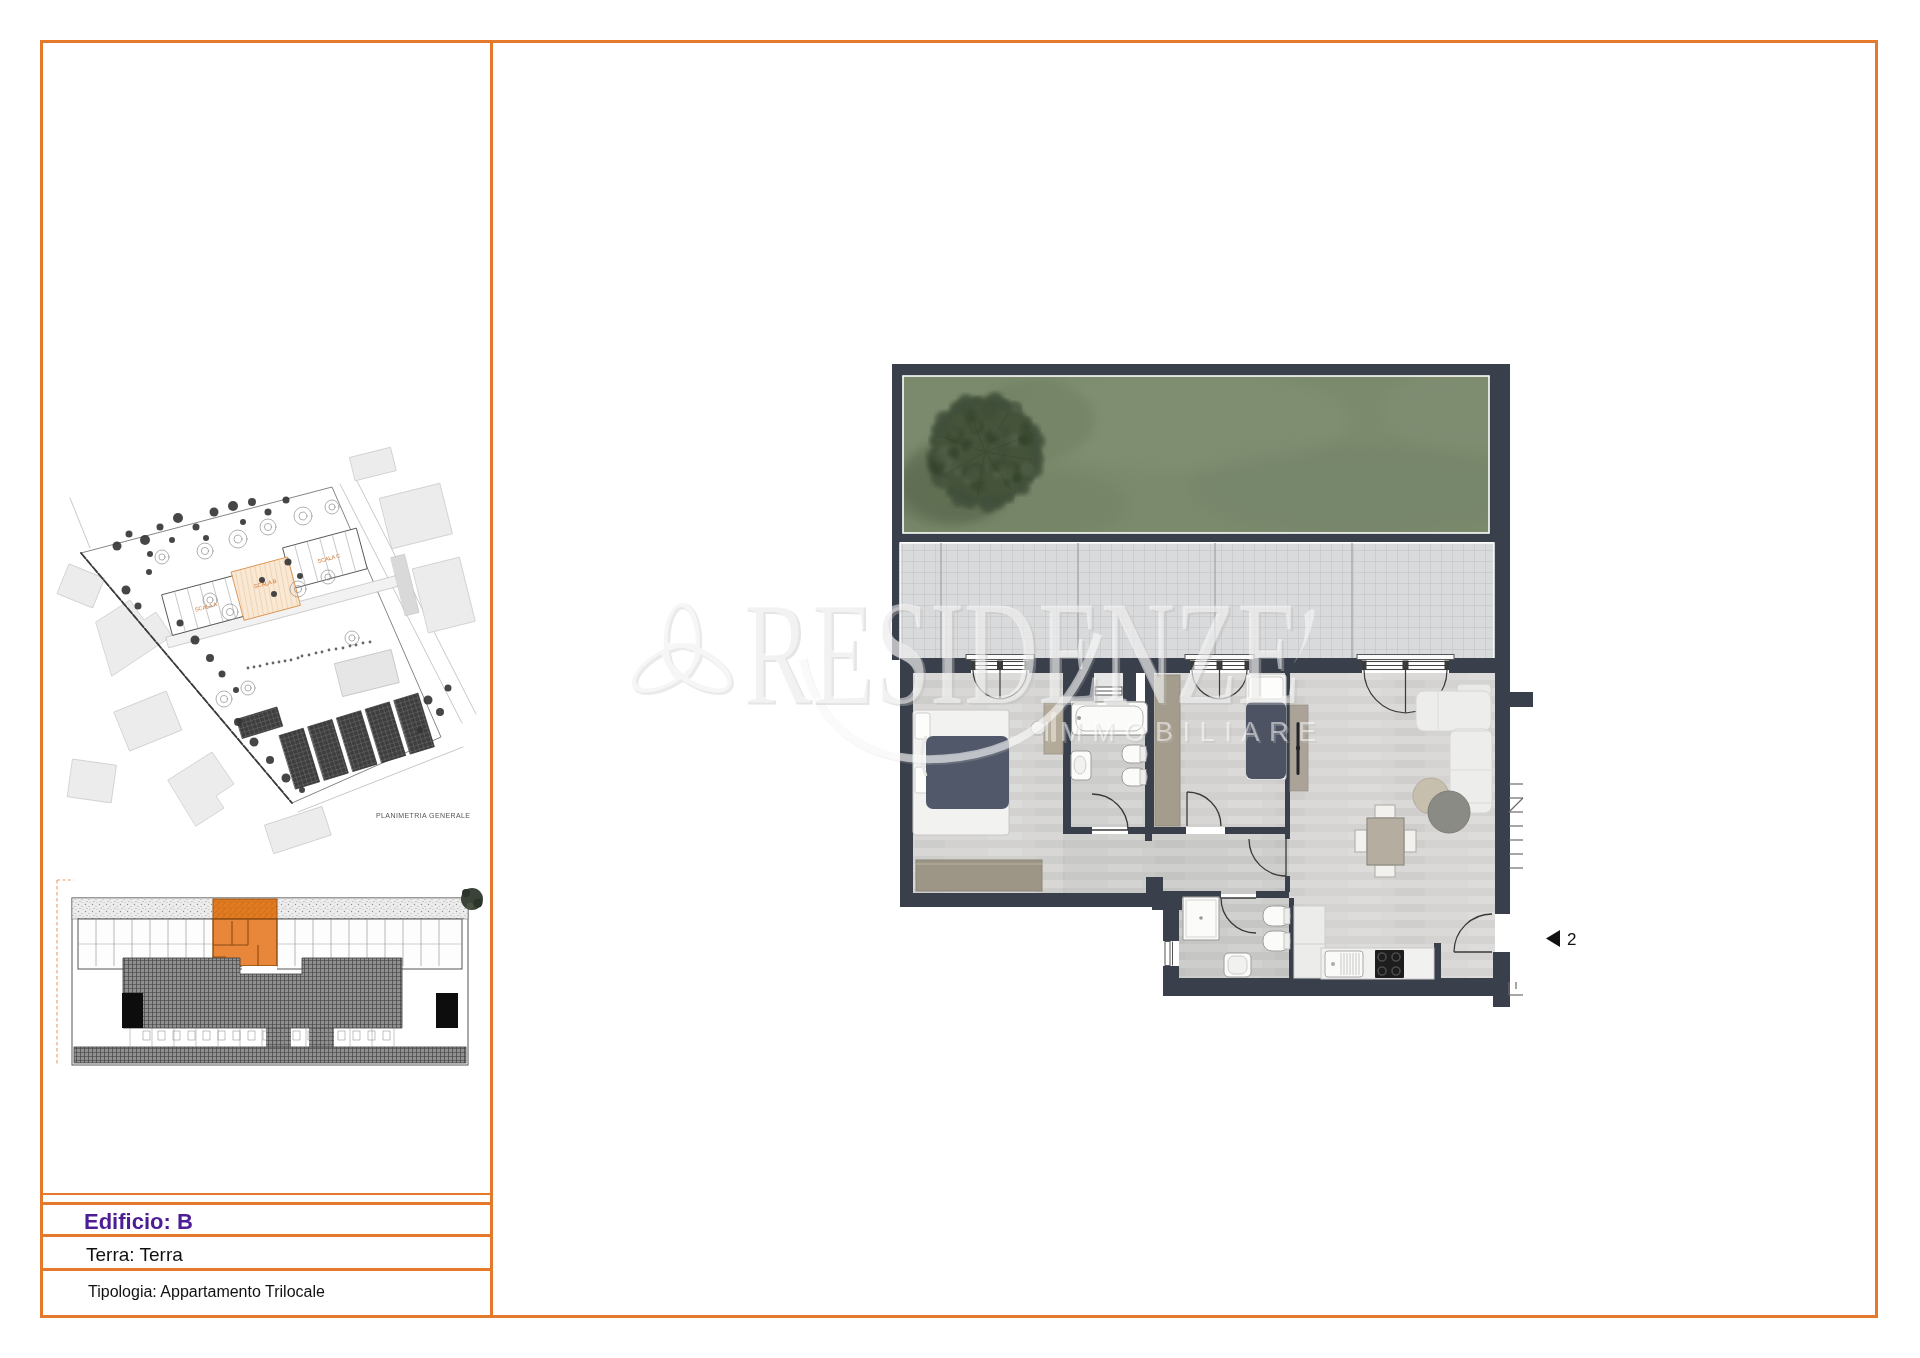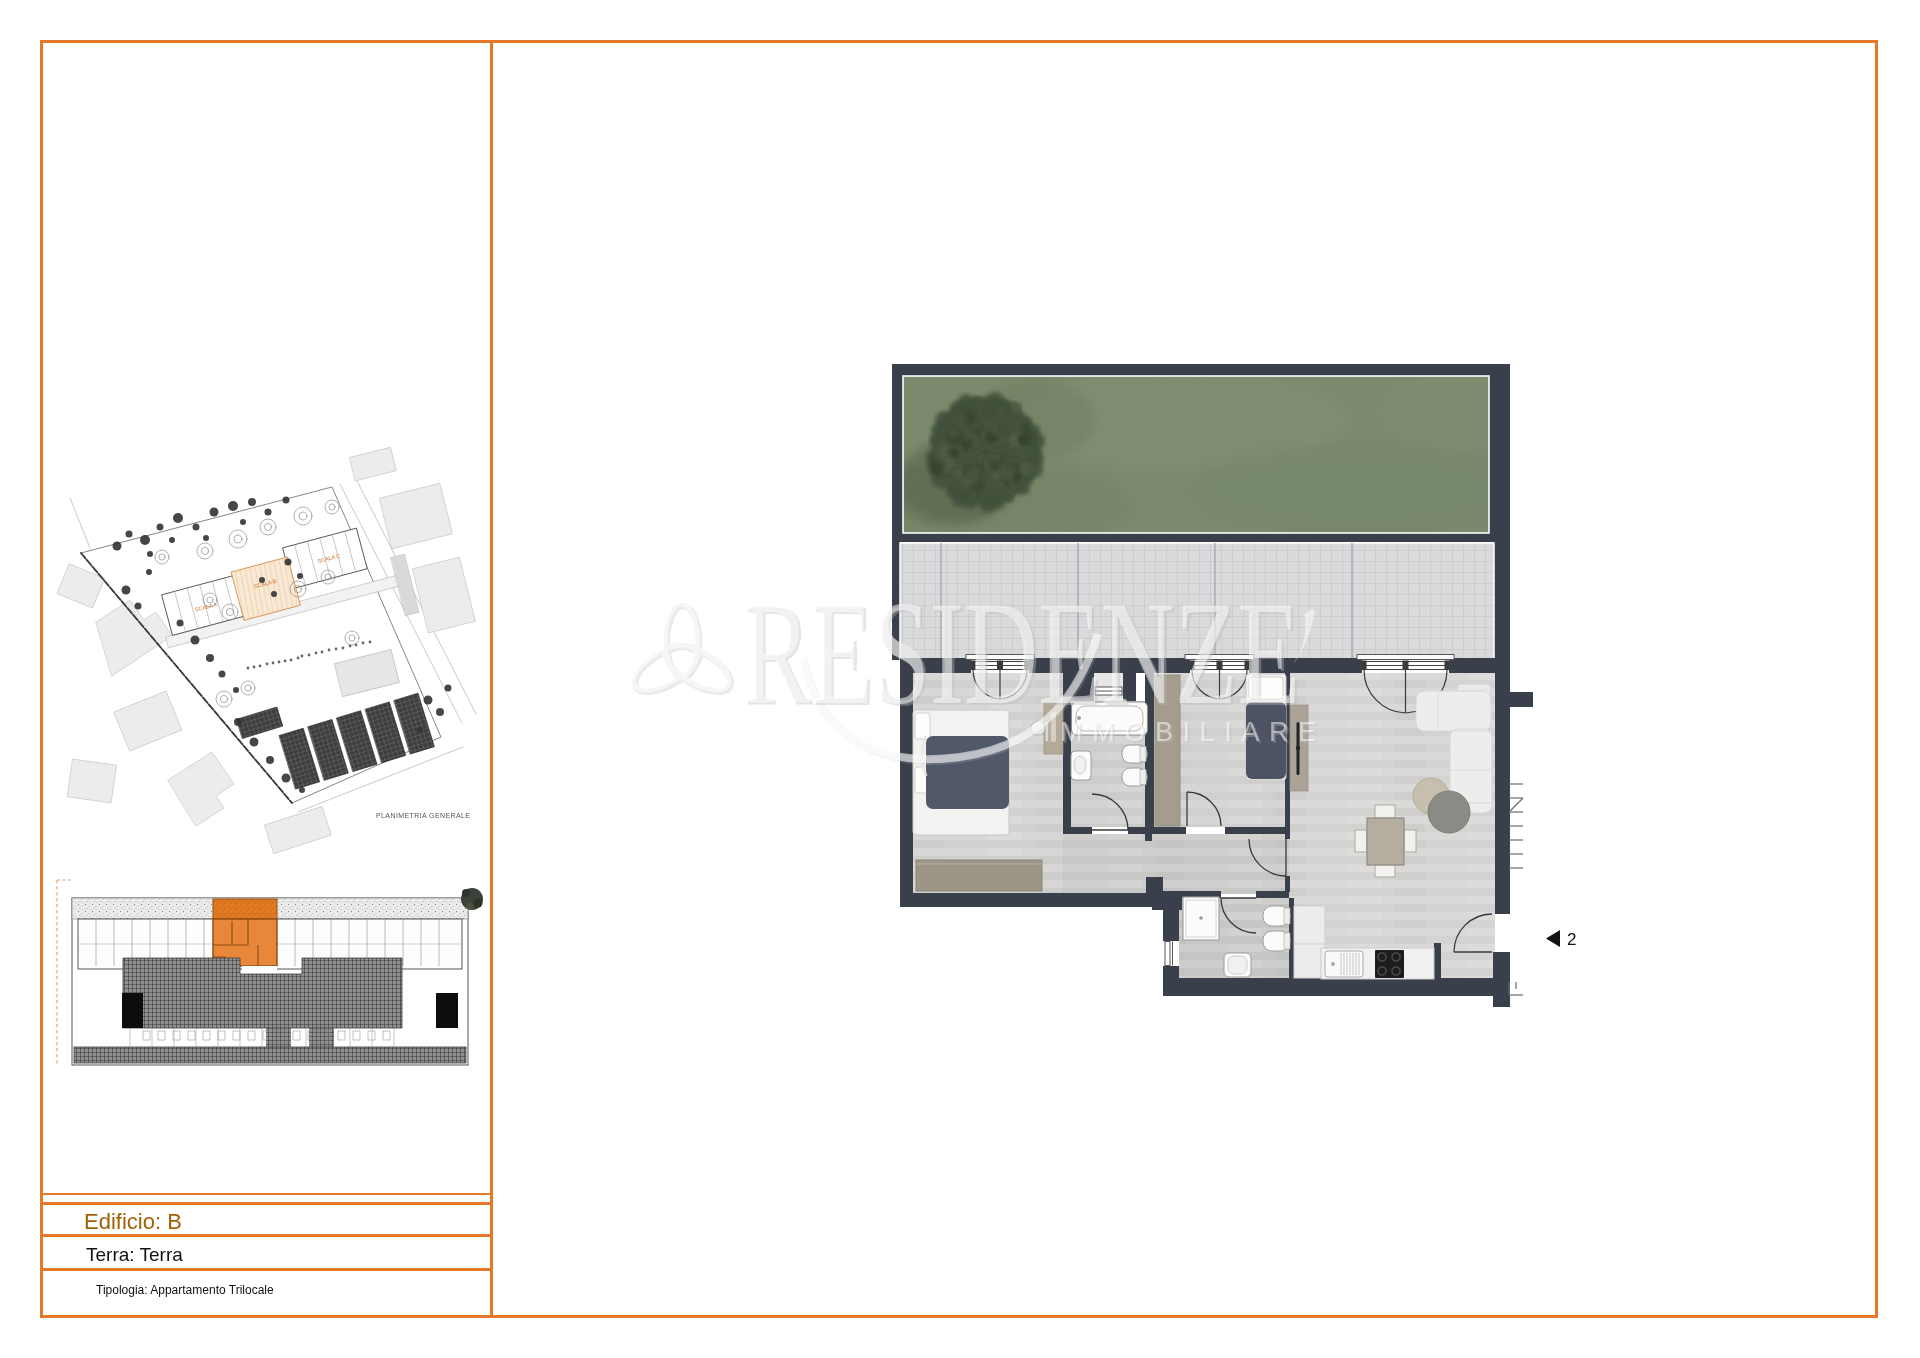--- a/index.html
+++ b/index.html
@@ -5,23 +5,23 @@
 body{font-family:"Liberation Sans", sans-serif;position:relative;}
 .abs{position:absolute;}
 </style></head>
 <body>
 <div class="abs" style="left:40px;top:40px;width:1838px;height:1278px;border:3px solid #e5792b;box-sizing:border-box;"></div>
 <div class="abs" style="left:490px;top:40px;width:3px;height:1278px;background:#e5792b;"></div>
 <div class="abs" style="left:40px;top:1193px;width:452px;height:2px;background:#e5792b;"></div>
 <div class="abs" style="left:40px;top:1202px;width:452px;height:3px;background:#e5792b;"></div>
 <div class="abs" style="left:40px;top:1234px;width:452px;height:3px;background:#e5792b;"></div>
 <div class="abs" style="left:40px;top:1268px;width:452px;height:3px;background:#e5792b;"></div>
-<div class="abs" style="left:84px;top:1209px;font-size:22px;font-weight:normal;color:#a16207;">Edificio: B</div>
+<div class="abs" style="left:84px;top:1209px;font-size:22px;font-weight:bold;color:#4c1d95;">Edificio: B</div>
 <div class="abs" style="left:86px;top:1244px;font-size:19px;color:#111;">Terra: Terra</div>
-<div class="abs" style="left:88px;top:1283px;font-size:12px;color:#111;margin-left:8px;">Tipologia: Appartamento Trilocale</div>
+<div class="abs" style="left:88px;top:1283px;font-size:16px;color:#111;">Tipologia: Appartamento Trilocale</div>
 <svg class="abs" style="left:0;top:0;" width="1920" height="1358" viewBox="0 0 1920 1358">
 <defs>
 <pattern id="tile" width="11" height="11" patternUnits="userSpaceOnUse">
   <rect width="11" height="11" fill="#d9dadb"></rect>
   <path d="M11 0H0V11" fill="none" stroke="#bfc0c4" stroke-width="1"></path>
 </pattern>
 <pattern id="plank" width="120" height="16" patternUnits="userSpaceOnUse">
   <rect y="0" width="120" height="8" fill="rgba(255,255,255,0.07)"></rect>
   <rect y="8" width="120" height="8" fill="rgba(0,0,0,0.015)"></rect>
   <rect x="28" y="0" width="34" height="8" fill="rgba(255,255,255,0.09)"></rect>

